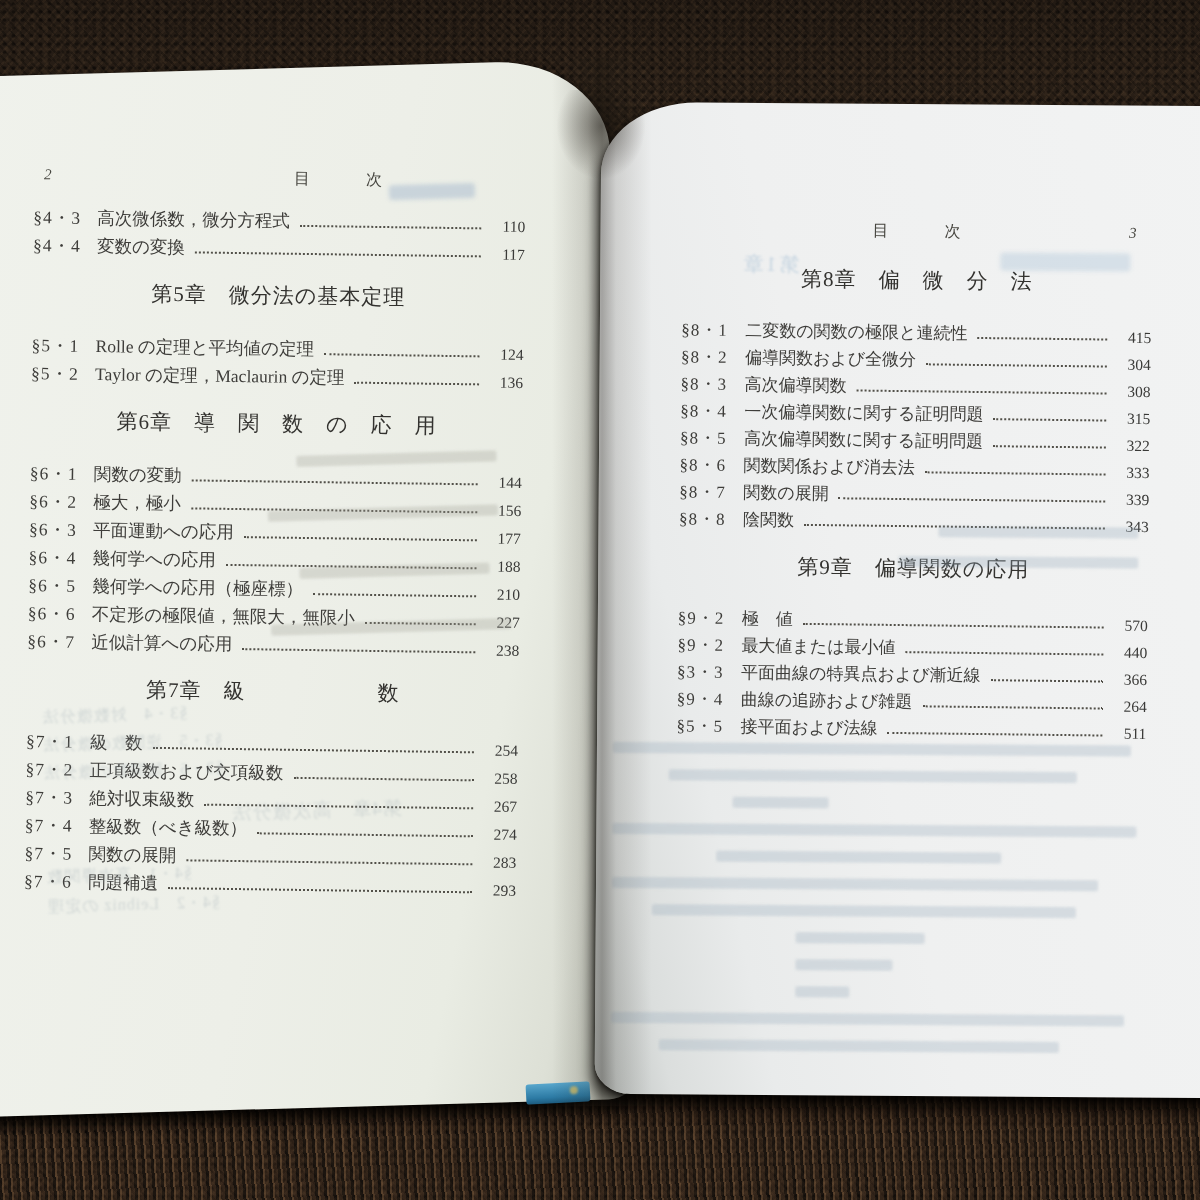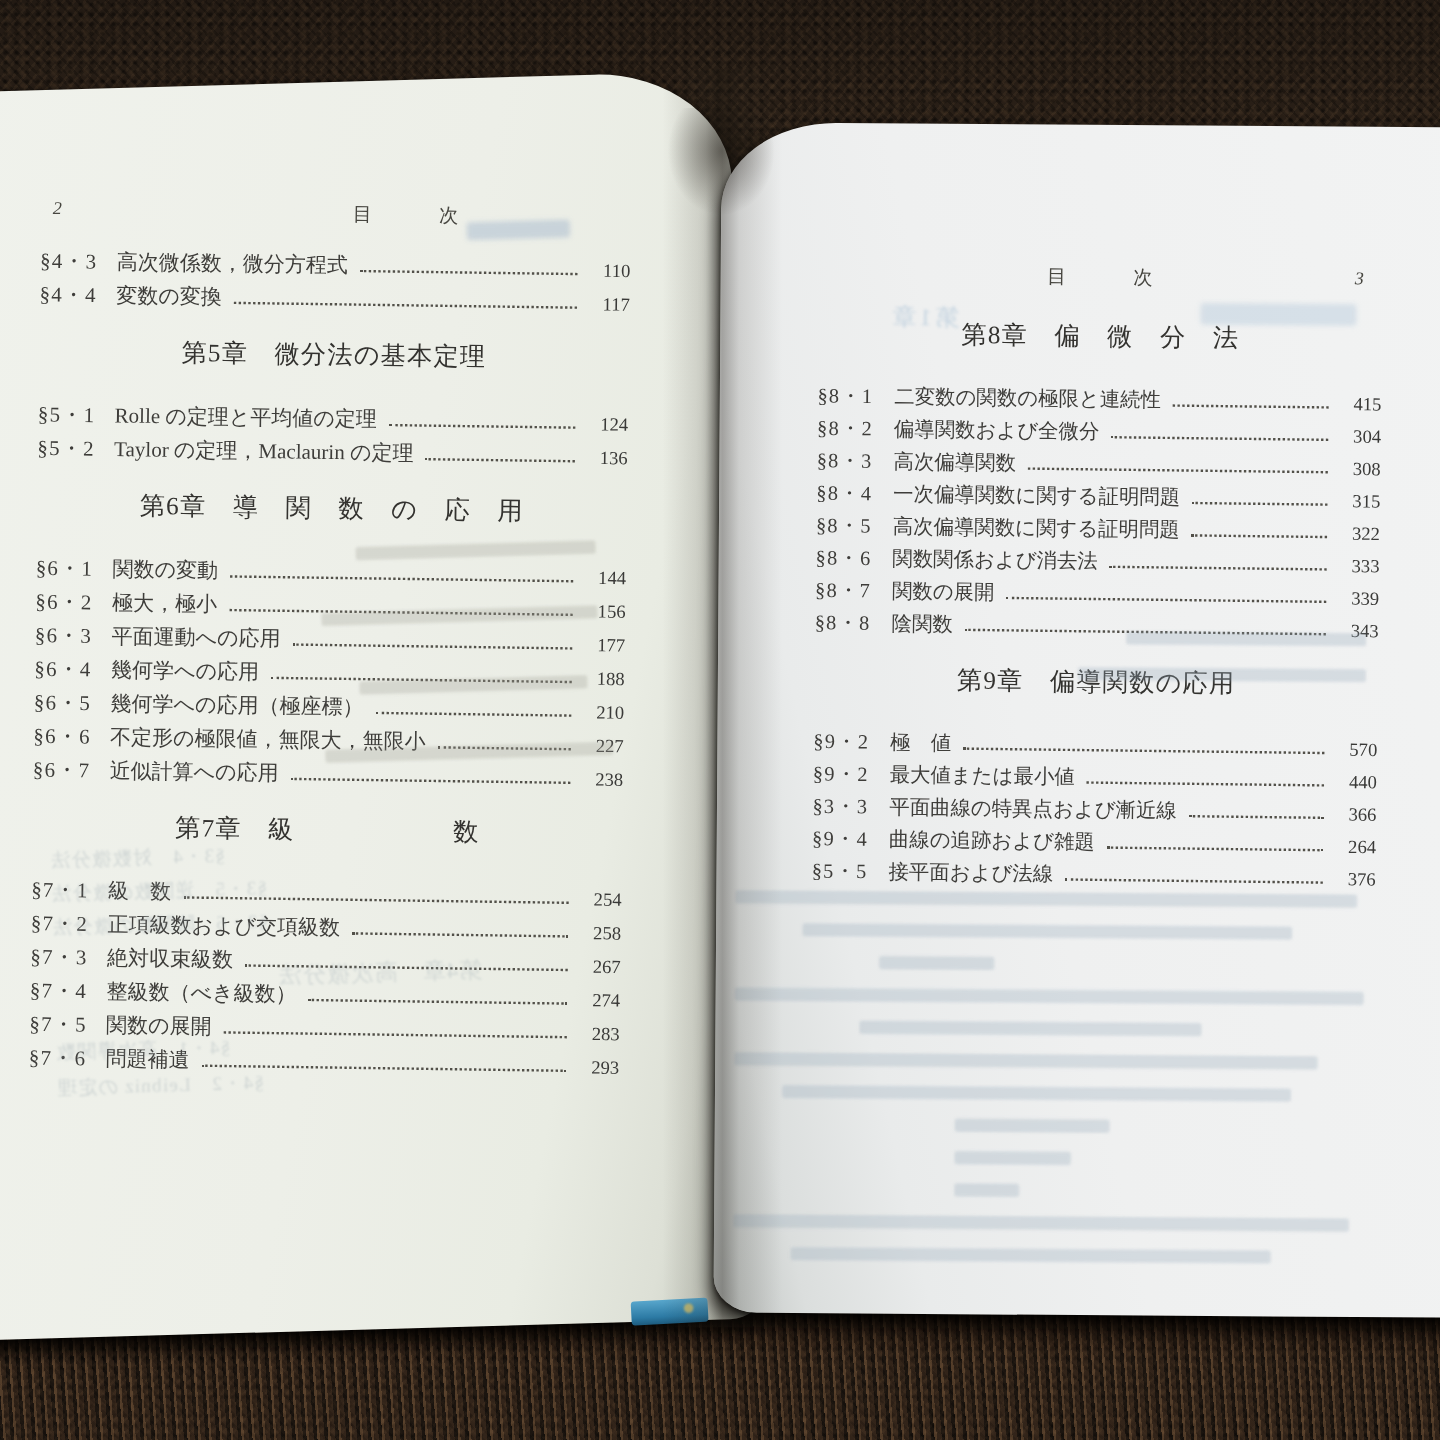--- a/index.html
+++ b/index.html
@@ -295,21 +295,21 @@
           <div class="toc-row">
             <span class="sec-no">§9・4</span>
             <span class="sec-title">曲線の追跡および雑題</span>
             <span class="dot-leader"></span>
             <span class="page-ref">264</span>
           </div>
           <div class="toc-row">
             <span class="sec-no">§5・5</span>
             <span class="sec-title">接平面および法線</span>
             <span class="dot-leader"></span>
-            <span class="page-ref">376</span>
+            <span class="page-ref">511</span>
           </div>
         </div>
     </div>
 
     <div class="ghost-blue-heading" style="left:140px;top:148px;">第1章</div>
     <div class="ghost-blob" style="left:400px;top:148px;width:130px;height:18px;background:rgba(143,176,204,.28);"></div>
     <div class="ghost-stripe" style="left:340px;top:422px;width:200px;"></div>
     <div class="ghost-stripe" style="left:300px;top:452px;width:240px;"></div>
     <div id="ghost-block-right">
         <div class="ghost-stripe" style="left: 16px; top: 640px; width: 518.4px;"></div>

